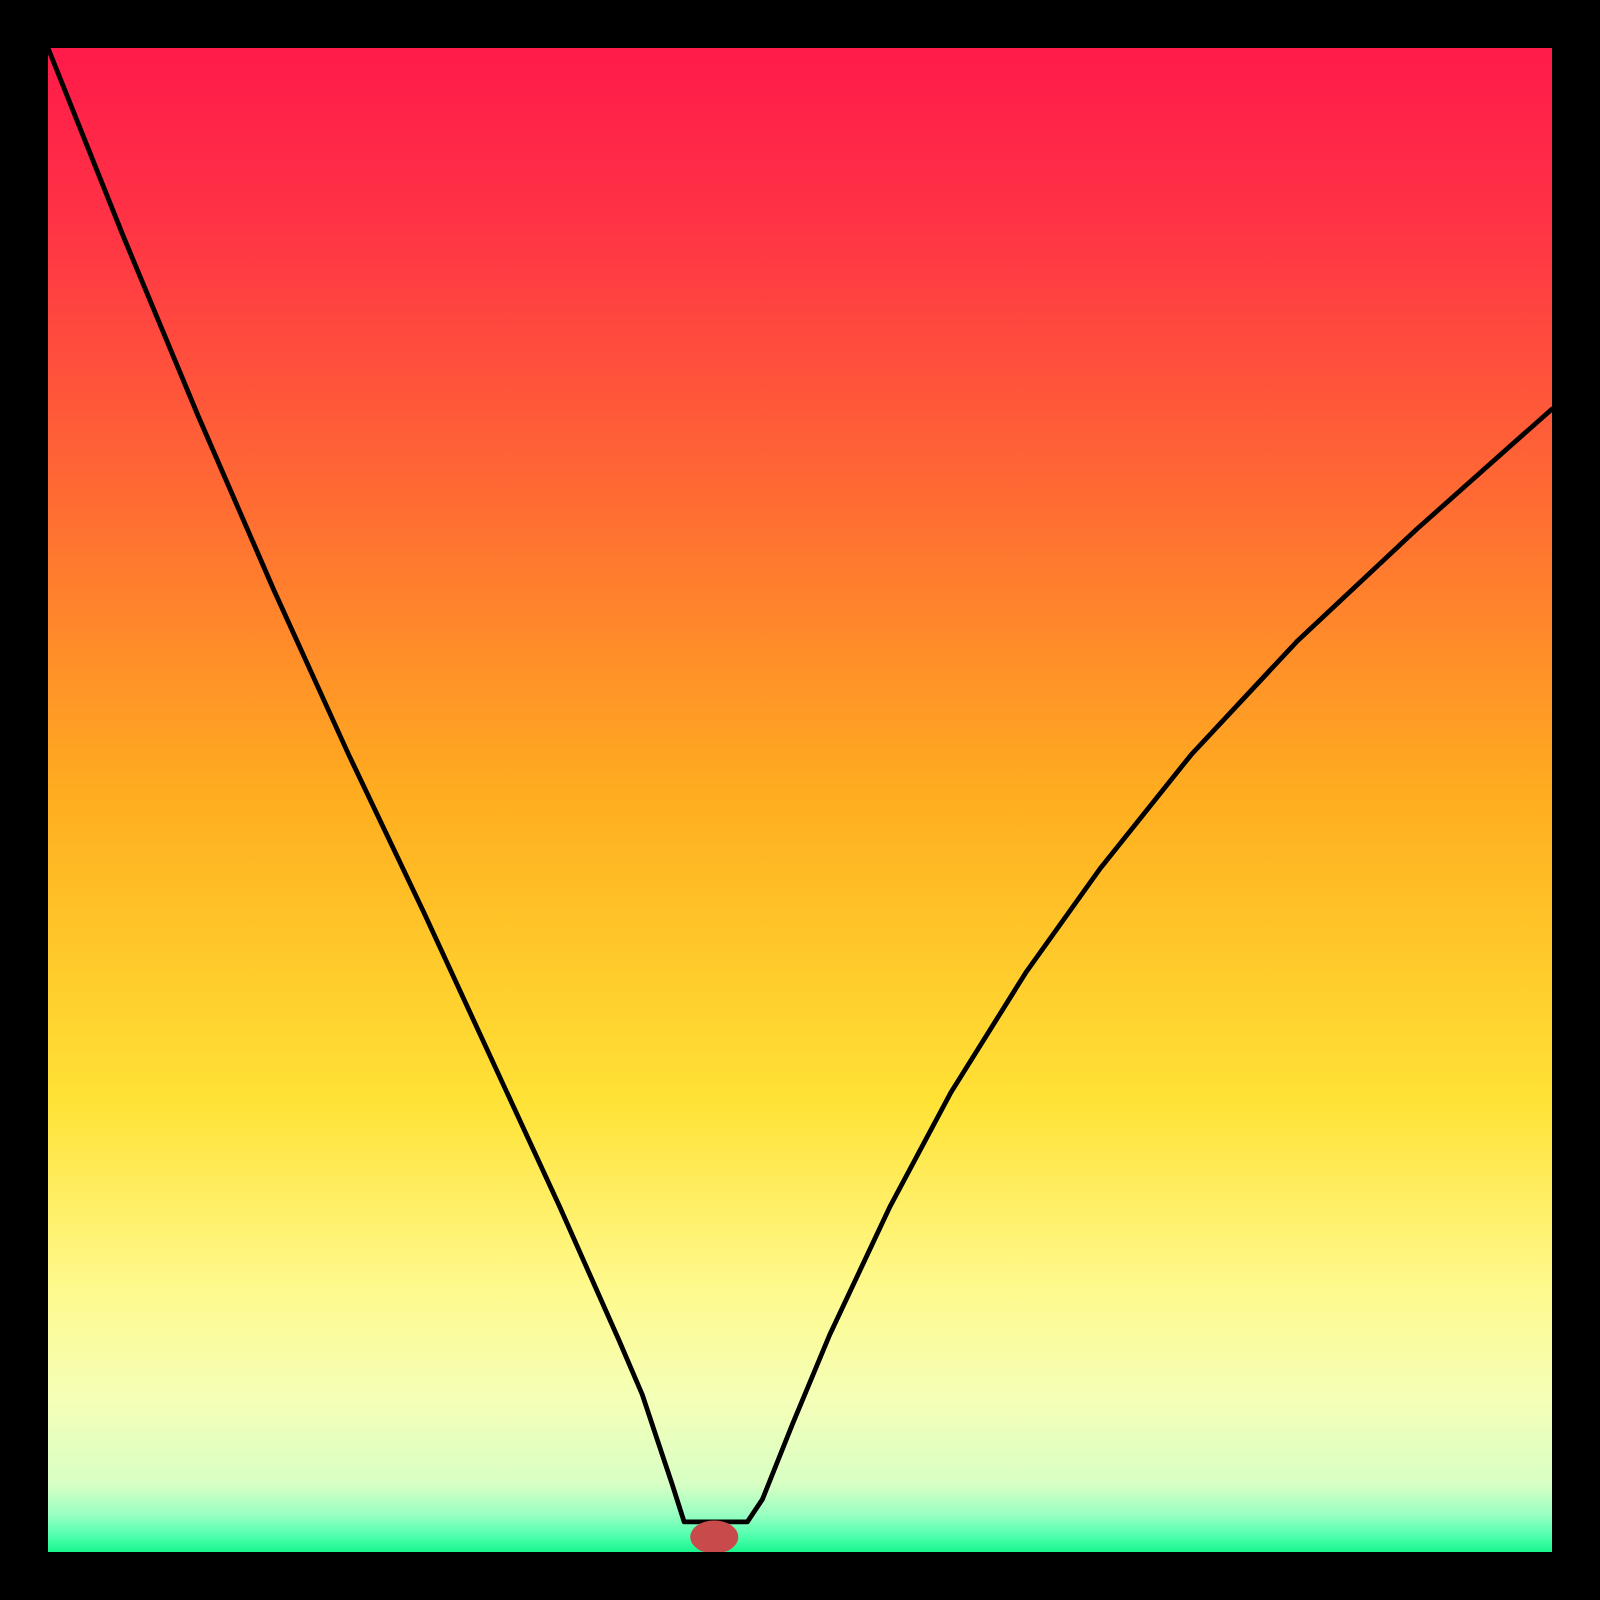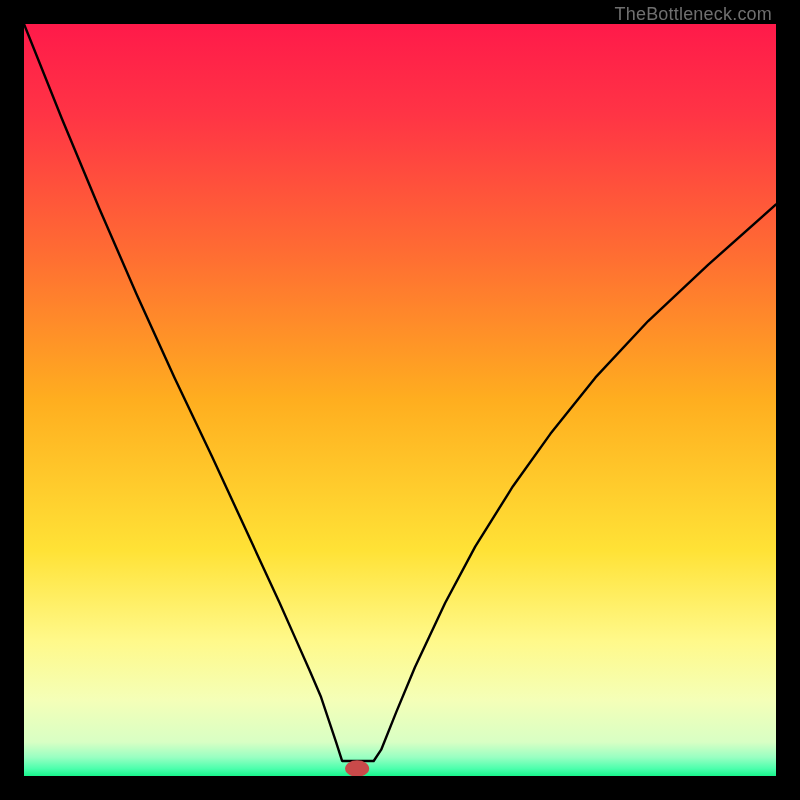--- a/index.html
+++ b/index.html
@@ -37,21 +37,20 @@
     font-weight: 500;
     color: #6f6f6f;
     letter-spacing: 0.2px;
     font-family: Arial, Helvetica, sans-serif;
   }
 </style>
 </head>
 <body>
 
 <div class="frame">
-  <div class="watermark">TheBottleneck.com</div>
 
   <div class="plot-area">
     <svg viewBox="0 0 100 100" preserveAspectRatio="none">
       <defs>
         <linearGradient id="bg-grad" x1="0" y1="0" x2="0" y2="1">
         <stop offset="0%" stop-color="#ff1a4a"></stop>
             <stop offset="12%" stop-color="#ff3445"></stop>
             <stop offset="30%" stop-color="#ff6b33"></stop>
             <stop offset="50%" stop-color="#ffae1f"></stop>
             <stop offset="70%" stop-color="#ffe236"></stop>

